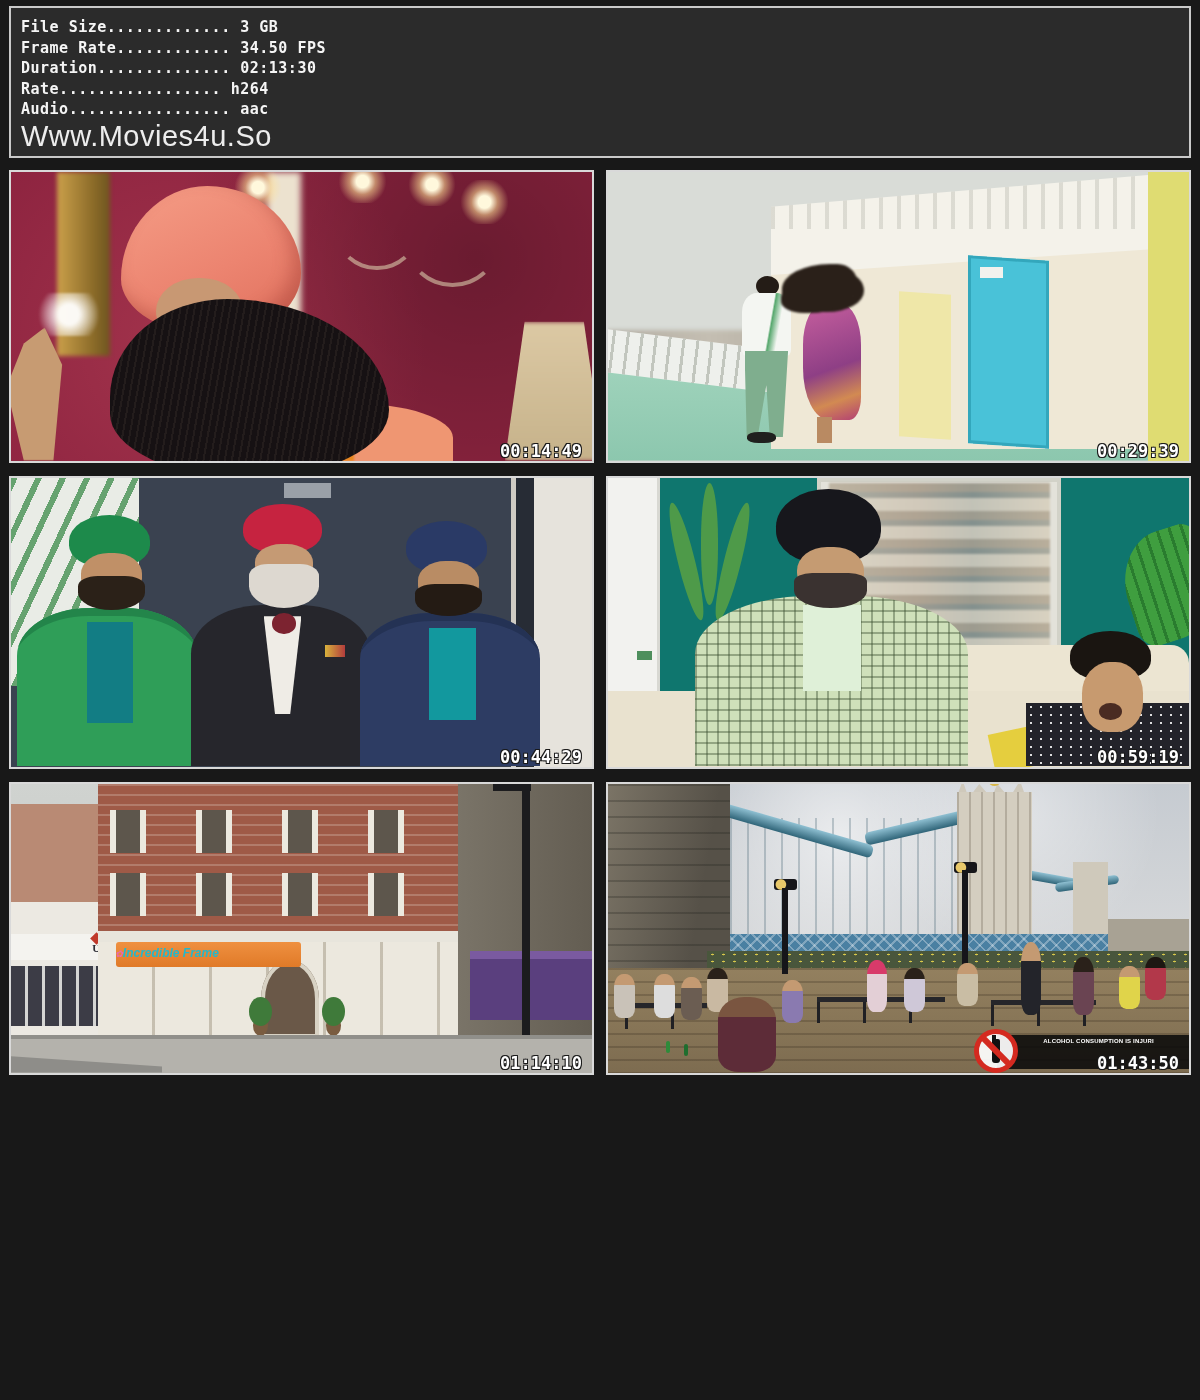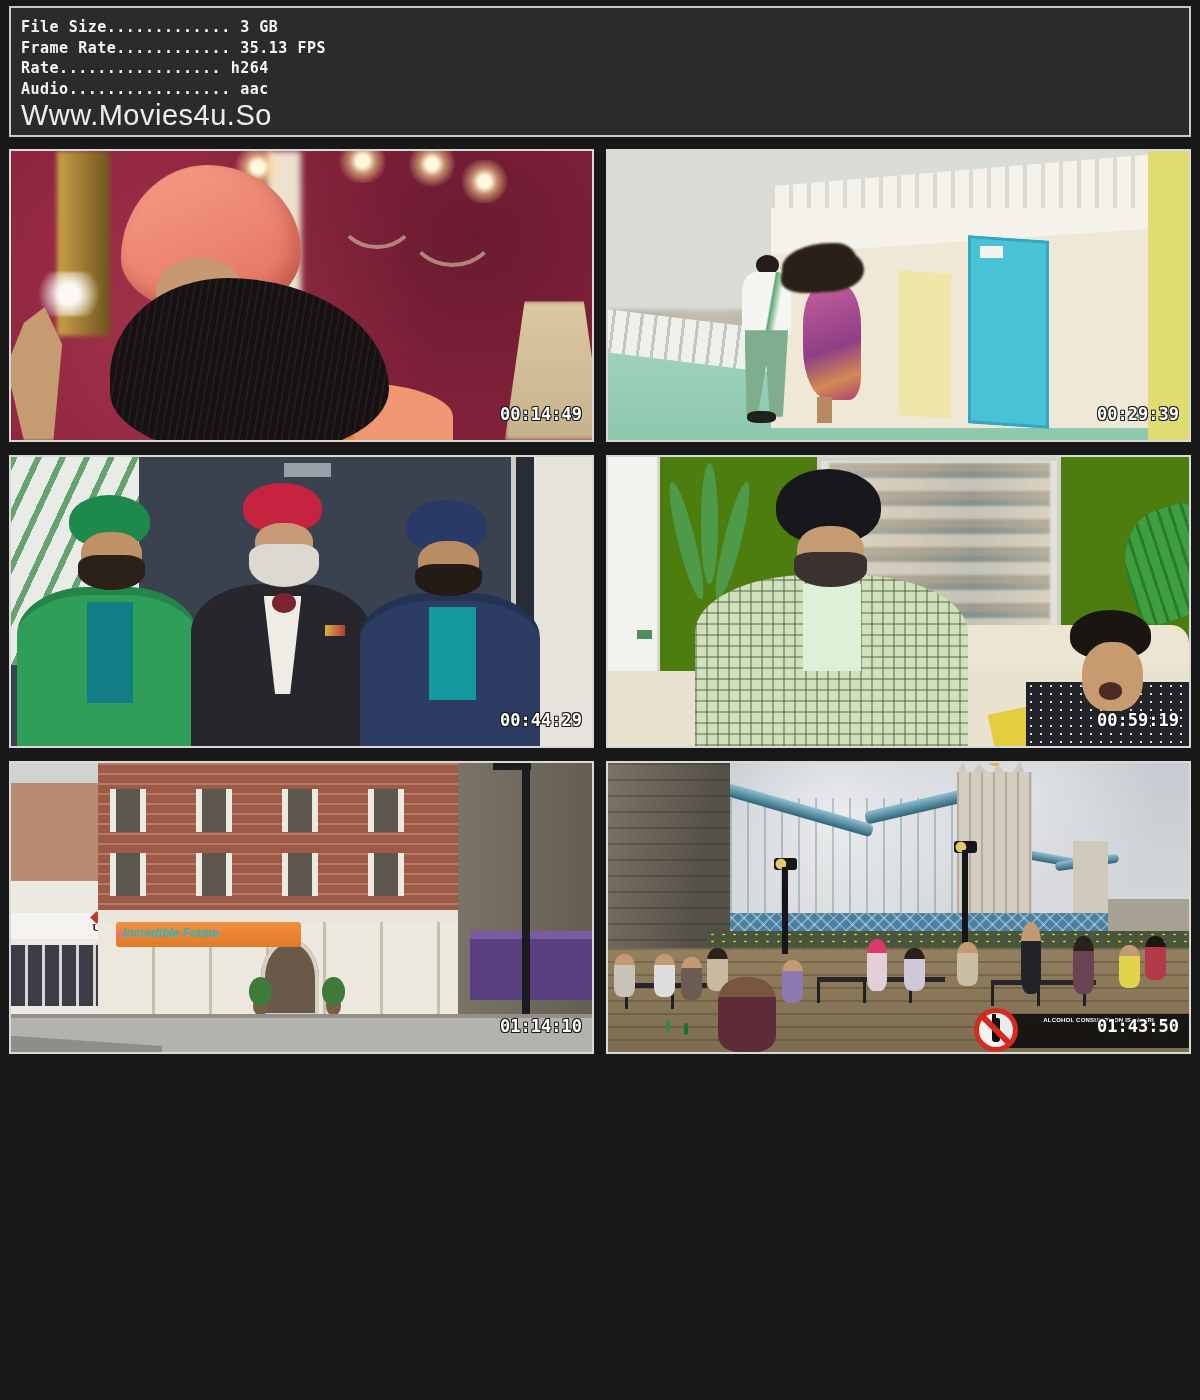--- a/index.html
+++ b/index.html
@@ -24,21 +24,21 @@
 
   
   .grid{
     margin:12px 9px 10px 9px;
     display:grid; grid-template-columns:1fr 1fr; gap:13px 12px;
   }
   .tile{ height:293px; border:2px solid #d9d9d9; background:#000; }
   .shot{ position:relative; width:100%; height:100%; overflow:hidden; }
   .shot i{ position:absolute; display:block; }
   .ts{
-    position:absolute; right:10px; bottom:16px; z-index:30;
+    position:absolute; right:10px; bottom:0; z-index:30;
     color:#fff; font:700 17px "DejaVu Sans Mono", monospace;
     text-shadow:-1px -1px 0 #1a1a1a, 1px -1px 0 #1a1a1a, -1px 1px 0 #1a1a1a, 1px 1px 0 #1a1a1a;
     padding-left:28px;
   }
 
   
   .s1{ background:
       radial-gradient(circle at 80% 30%, rgba(0,0,0,.25), transparent 60%),
       radial-gradient(circle at 30% 60%, rgba(255,120,130,.18), transparent 55%),
       #8e2440; }
@@ -122,21 +122,21 @@
   .s3-cravB{ left:45%; top:47%; width:4%; height:7%; background:#7c2330; border-radius:50%; }
   .s3-pockB{ left:54%; top:58%; width:3.5%; height:4%; background:linear-gradient(90deg,#d8b23c,#b23c3c); }
   .s3-turC{ left:68%; top:15%; width:14%; height:18%; background:#2a3a66; border-radius:50% 50% 42% 42%; }
   .s3-faceC{ left:70%; top:29%; width:10.5%; height:15%; background:#b98c64; border-radius:45%; }
   .s3-beardC{ left:69.5%; top:37%; width:11.5%; height:11%; background:#241b14; border-radius:30% 30% 50% 50%; }
   .s3-suitC{ left:60%; top:47%; width:31%; height:53%; background:#2d3c63; border-radius:40% 40% 0 0/30% 30% 0 0;
       box-shadow:inset 0 14px 0 -6px #243254; }
   .s3-shirtC{ left:72%; top:52%; width:8%; height:32%; background:#12989e; }
 
   
-  .s4{ background:#4d7c0f; }
+  .s4{ background:#0f766e; }
   .s4-door{ left:0; top:0; width:9%; height:100%; background:#f2f2ef; border-right:3px solid #d8d8d2; }
   .s4-handle{ left:5%; top:60%; width:2.5%; height:3%; background:#4e8f5d; }
   .s4-blade{ width:3%; height:42%; background:#4e9a49; border-radius:50%/48%; }
   .s4-art{ left:36%; top:0; width:42%; height:64%; background:#e3e2da; border:4px solid #d2d2c8; }
   .s4-canvas{ left:38%; top:2%; width:38%; height:58%; filter:blur(1px);
       background:
         repeating-linear-gradient(180deg, rgba(168,156,136,.55) 0 9px, rgba(116,130,126,.4) 9px 15px, rgba(222,216,200,.65) 15px 28px),
         linear-gradient(90deg,#d8d2c2,#b9ada0 40%, #8e9a98 65%, #cfc6b4); }
   .s4-monstera{ right:-4%; top:18%; width:15%; height:38%; background:#3f9e3f;
       border-radius:55% 20% 55% 20%; transform:rotate(-18deg);
@@ -311,21 +311,22 @@
       background-color:#e9e9ec;
       background-image:repeating-linear-gradient(45deg, rgba(43,82,196,.85) 0 8px, transparent 8px 20px); }
   .s8-hand{ left:38.5%; top:41%; width:4%; height:7%; background:#c59a72; border-radius:50%; }
   .s8-jeans{ left:8%; bottom:0; width:15%; height:17%; background:#b9c6d2; }
 </style>
 </head>
 <body>
 
 <div class="info-panel">
   <div class="info-line">File Size............. 3 GB</div>
-  <div class="info-line">Frame Rate............ 35.13 FPS</div>
+  <div class="info-line">Frame Rate............ 34.50 FPS</div>
+  <div class="info-line">Duration.............. 02:13:30</div>
   <div class="info-line">Rate................. h264</div>
   <div class="info-line">Audio................. aac</div>
   <div class="watermark">Www.Movies4u.So</div>
 </div>
 
 <div class="grid">
 
   <div class="tile">
     <div class="shot s1">
       <i class="s1-frame"></i>

